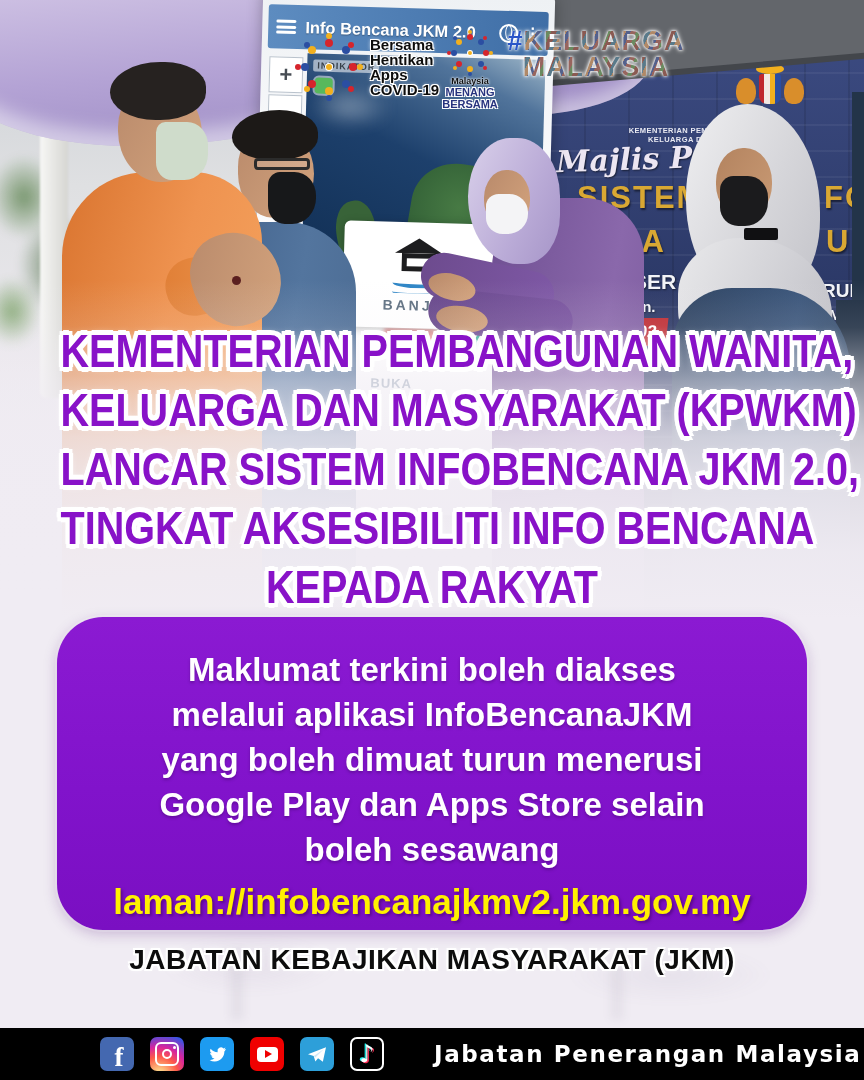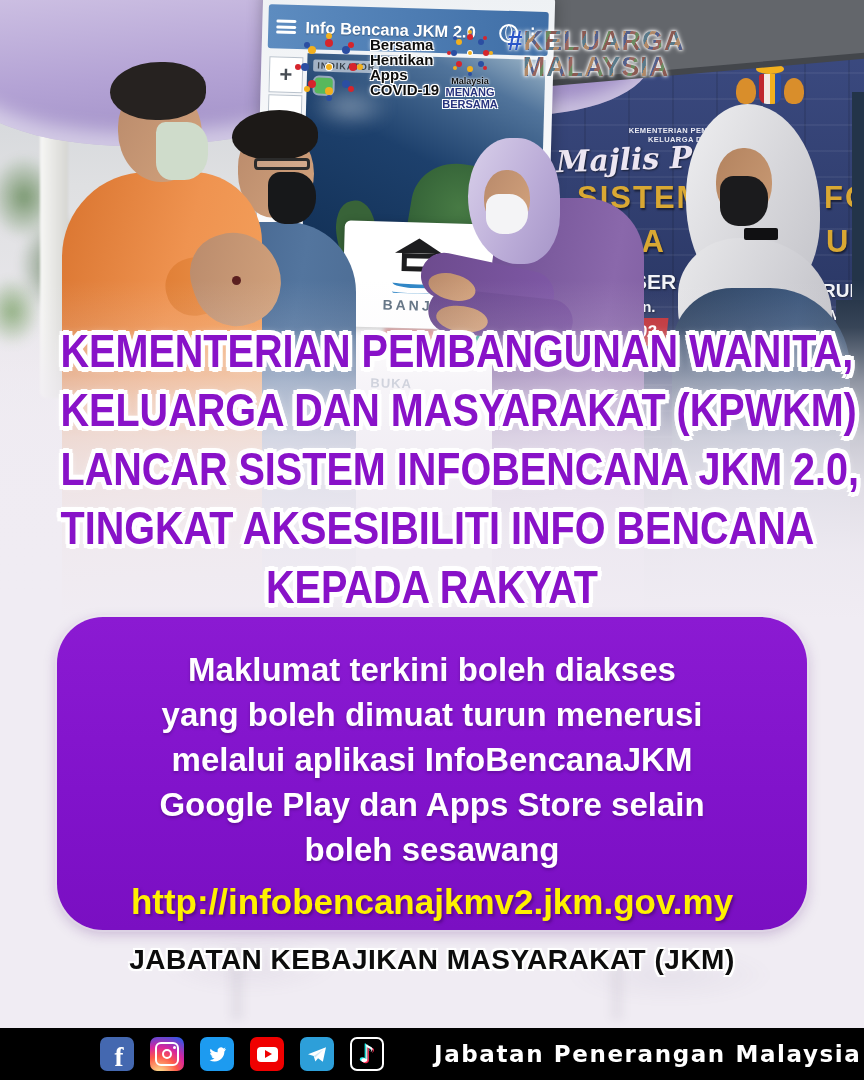--- a/index.html
+++ b/index.html
@@ -415,25 +415,25 @@
   <div class="a headline">
     <div class="hl">KEMENTERIAN PEMBANGUNAN WANITA,</div>
     <div class="hl">KELUARGA DAN MASYARAKAT (KPWKM)</div>
     <div class="hl">LANCAR SISTEM INFOBENCANA JKM 2.0,</div>
     <div class="hl">TINGKAT AKSESIBILITI INFO BENCANA</div>
     <div class="hl">KEPADA RAKYAT</div>
   </div>
 
   <div class="a info-box">
     <div class="bl">Maklumat terkini boleh diakses</div>
+    <div class="bl">melalui aplikasi InfoBencanaJKM</div>
     <div class="bl">yang boleh dimuat turun menerusi</div>
-    <div class="bl">melalui aplikasi InfoBencanaJKM</div>
     <div class="bl">Google Play dan Apps Store selain</div>
     <div class="bl">boleh sesawang</div>
-    <div class="burl">http://infobencanajkmv2.jkm.gov.my</div>
+    <div class="burl">laman://infobencanajkmv2.jkm.gov.my</div>
   </div>
 
   <div class="a org">JABATAN KEBAJIKAN MASYARAKAT (JKM)</div>
 
   <div class="a footer">
     <div class="sicon fb">
         <span>f</span>
       </div>
     <div class="sicon ig">
       <div class="frame">

